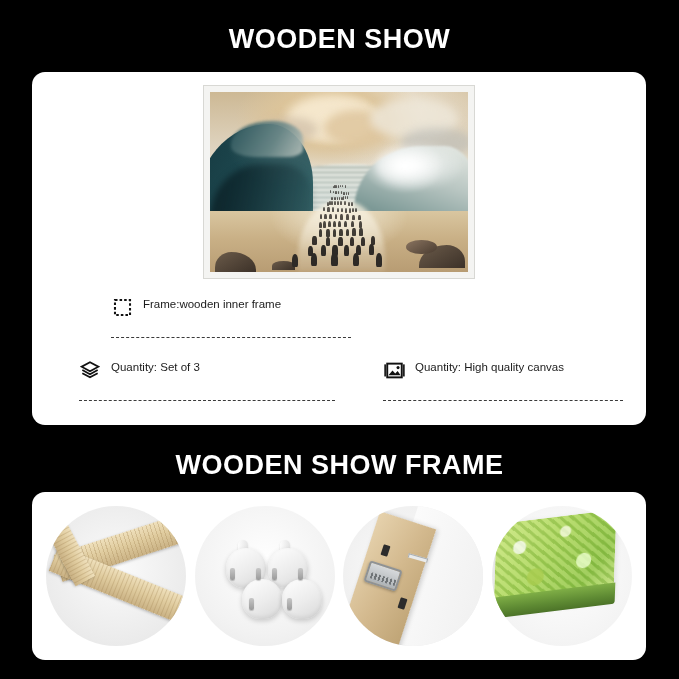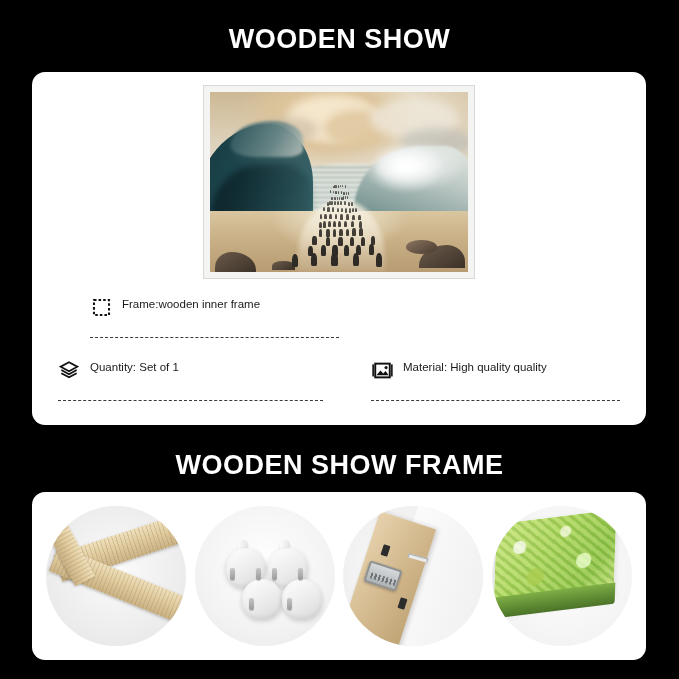--- a/index.html
+++ b/index.html
@@ -186,23 +186,23 @@
   
   .figure {
     position: absolute;
     background: #2e2a26;
     border-radius: 45% 45% 20% 20%;
   }
 
   
   .features {
     position: absolute;
-    left: 0; top: 222px;
+    left: 12px; top: 222px;
     width: 100%;
-    padding: 0 26px;
+    padding: 0 35px;
   }
   .feat-row { display: flex; }
   .feat-col { width: 50%; padding-right: 16px; }
   .feat-col:last-child { padding-right: 0; padding-left: 32px; }
 
   .feat-item {
     display: flex;
     align-items: flex-start;
     gap: 10px;
     min-height: 34px;
@@ -512,37 +512,37 @@
       <div class="feat-row">
         <div class="feat-col">
           <div class="feat-item">
             <span class="feat-icon">
               <svg width="20" height="20" viewBox="0 0 24 24" aria-hidden="true">
                 <path d="M12 2.6L22 8l-10 5.4L2 8l10-5.4z" fill="none" stroke="#111" stroke-width="2.1"></path>
                 <path d="M2.8 12.1L12 17l9.2-4.9" fill="none" stroke="#111" stroke-width="2.1"></path>
                 <path d="M2.8 15.9L12 20.8l9.2-4.9" fill="none" stroke="#111" stroke-width="2.1"></path>
               </svg>
             </span>
-            <span class="feat-text">Quantity: Set of 1</span>
+            <span class="feat-text">Quantity: Set of 3</span>
           </div>
           <div class="dashed-rule"></div>
         </div>
 
         <div class="feat-col">
           <div class="feat-item">
             <span class="feat-icon">
               <svg width="21" height="19" viewBox="0 0 26 22" aria-hidden="true">
                 <rect x="4" y="2.5" width="18" height="17" fill="none" stroke="#111" stroke-width="2.4"></rect>
                 <path d="M5.5 17l5-6 3.4 3.8 3-3.3 3.6 5.5z" fill="#111"></path>
                 <circle cx="17.4" cy="7.4" r="1.9" fill="#111"></circle>
                 <rect x="0.4" y="3.4" width="2" height="15" fill="#111"></rect>
                 <rect x="23.6" y="3.4" width="2" height="15" fill="#111"></rect>
               </svg>
             </span>
-            <span class="feat-text">Material: High quality quality</span>
+            <span class="feat-text">Quantity: High quality canvas</span>
           </div>
           <div class="dashed-rule"></div>
         </div>
       </div>
 
     </div>
   </div>
 
   <div class="section-title" id="title-frame">WOODEN SHOW FRAME</div>
 

